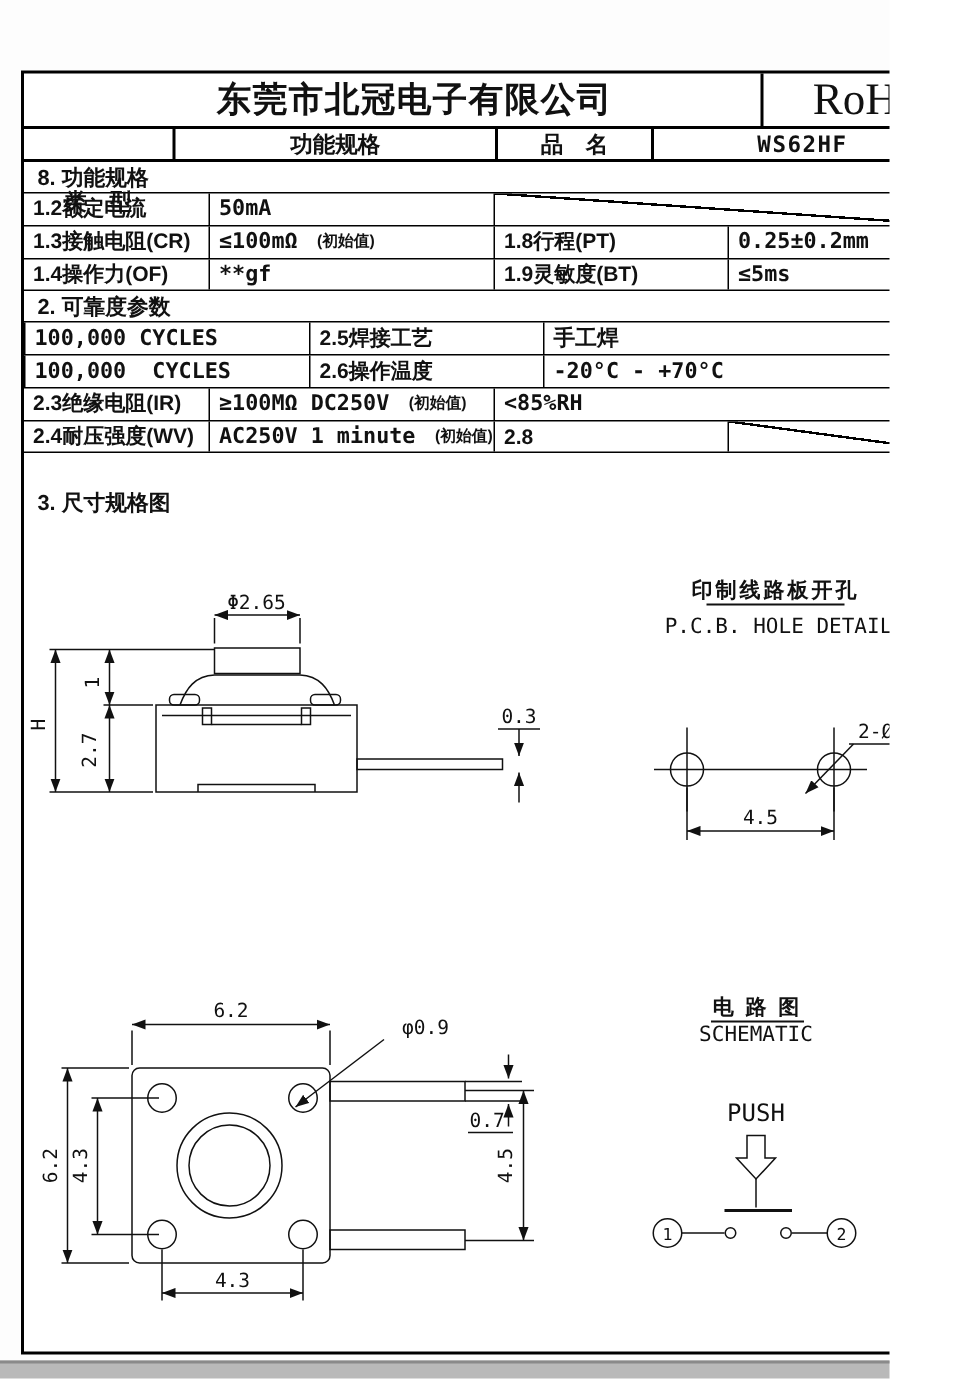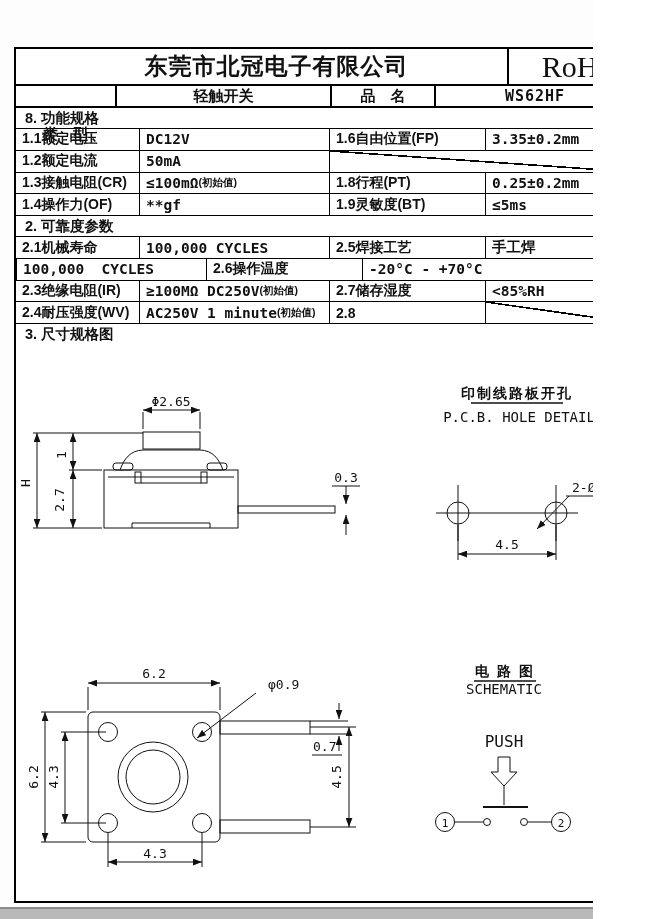--- a/index.html
+++ b/index.html
@@ -22,32 +22,32 @@
     border-left:2px solid #000; display:flex; align-items:center; justify-content:center;
     font-family:Liberation Serif, serif; font-size:30px; padding-left:14px;}
   .row-type{height:22px; border-bottom:2px solid #000; font-weight:700; font-size:15px;}
   .row-type>div{box-sizing:border-box; text-align:center; align-self:stretch;
     display:flex; align-items:center; justify-content:center;}
   .t1{width:99px;margin-top:48px;} .t2{width:215px; border-left:2px solid #000;}
   .t3{width:104px; border-left:2px solid #000;}
   .t4{flex:1; border-left:2px solid #000; font-family:"DejaVu Sans Mono",monospace; letter-spacing:1px; font-size:15px;}
   .sec-row{height:21px; box-sizing:border-box; border-bottom:1.5px solid #000;
     display:flex; align-items:center; padding-left:9px; font-weight:700; font-size:14.5px;}
-  .sec-row.last{border-bottom:none;}
+  .sec-row.last{border-bottom:none;margin-top:23px;}
   .spec-row{height:21.8px; border-bottom:1.5px solid #000; font-size:14px;}
   .spec-row.h2{height:21.75px;}
   .spec-row>div{box-sizing:border-box; align-self:stretch; display:flex; align-items:center;
     padding-left:6px; overflow:hidden; white-space:nowrap;}
   .c1{width:123px; font-weight:600;}
   .c2{width:190px; border-left:1.5px solid #000;}
   .c3{width:156px; border-left:1.5px solid #000; font-weight:600;}
   .c4{flex:1; border-left:1.5px solid #000;}
   .val{font-family:"DejaVu Sans Mono","Liberation Mono",monospace; font-weight:700;
     font-size:14.5px; white-space:pre;}
-  .note{font-size:10.5px; font-weight:700; margin-left:0;}
+  .note{font-size:10.5px; font-weight:700; margin-left:13px;}
   .diag{background-image:linear-gradient(to top right,
       transparent calc(50% - 0.8px), #000 calc(50% - 0.8px),
       #000 calc(50% + 0.8px), transparent calc(50% + 0.8px));}
   .drawing{position:absolute; left:16px; top:367px;}
   .scan-edge{position:absolute; left:0; top:907px; width:650px; height:12px;
     background:#b9b9b9; border-top:2px solid #8a8a8a;}
   svg text{fill:#111;}
   .dim{font-family:"DejaVu Sans Mono","Liberation Mono",monospace; font-size:13px;}
   .dtitle{font-weight:700; font-size:14px; letter-spacing:2px;}
   .dtitle-en{font-family:"DejaVu Sans Mono","Liberation Mono",monospace; font-size:14px;}
@@ -58,38 +58,28 @@
 <div class="page">
   <div class="frame">
 
     <div class="row row-company">
       <div class="cell-company">东莞市北冠电子有限公司</div>
       <div class="cell-rohs">RoHS</div>
     </div>
 
     <div class="row row-type">
       <div class="t1">类　型</div>
-      <div class="t2">轻触开关</div>
+      <div class="t2">功能规格</div>
       <div class="t3">品　名</div>
       <div class="t4">WS62HF</div>
     </div>
 
     <div class="sec-row">8.  功能规格</div>
 
     <div class="row spec-row">
-      <div class="c1">1.1额定电压</div>
-      <div class="c2">
-          <span class="val">DC12V</span>
-        </div>
-      <div class="c3">1.6自由位置(FP)</div>
-      <div class="c4">
-          <span class="val">3.35±0.2mm</span>
-        </div>
-    </div>
-    <div class="row spec-row">
       <div class="c1">1.2额定电流</div>
       <div class="c2">
           <span class="val">50mA</span>
         </div>
       <div class="c4 diag"></div>
     </div>
     <div class="row spec-row">
       <div class="c1">1.3接触电阻(CR)</div>
       <div class="c2">
           <span class="val">≤100mΩ</span>
@@ -107,21 +97,20 @@
         </div>
       <div class="c3">1.9灵敏度(BT)</div>
       <div class="c4">
           <span class="val">≤5ms</span>
         </div>
     </div>
 
     <div class="sec-row">2.  可靠度参数</div>
 
     <div class="row spec-row h2">
-      <div class="c1">2.1机械寿命</div>
       <div class="c2">
           <span class="val">100,000 CYCLES</span>
         </div>
       <div class="c3">2.5焊接工艺</div>
       <div class="c4">
           <span class="val">手工焊</span>
         </div>
     </div>
     <div class="row spec-row h2">
       <div class="c2">
@@ -131,21 +120,20 @@
       <div class="c4">
           <span class="val">-20°C - +70°C</span>
         </div>
     </div>
     <div class="row spec-row h2">
       <div class="c1">2.3绝缘电阻(IR)</div>
       <div class="c2">
           <span class="val">≥100MΩ DC250V</span>
           <span class="note">(初始值)</span>
         </div>
-      <div class="c3">2.7储存湿度</div>
       <div class="c4">
           <span class="val">&lt;85%RH</span>
         </div>
     </div>
     <div class="row spec-row h2">
       <div class="c1">2.4耐压强度(WV)</div>
       <div class="c2">
           <span class="val">AC250V 1 minute</span>
           <span class="note">(初始值)</span>
         </div>

